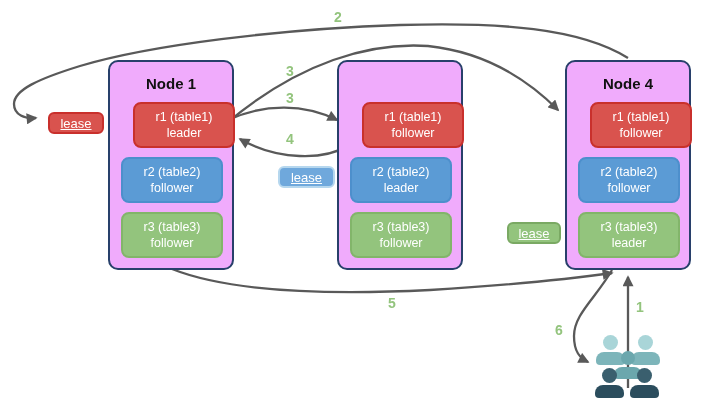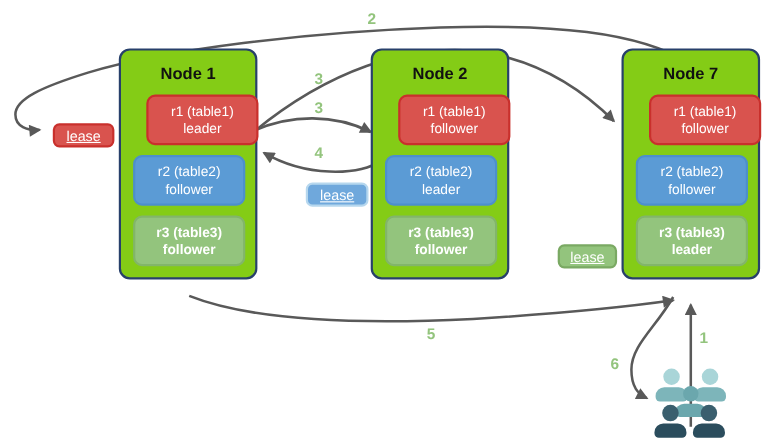--- a/index.html
+++ b/index.html
@@ -2,35 +2,35 @@
 <html><head>
 <meta charset="utf-8">
 <style>
   html,body{margin:0;padding:0;background:#fff;}
   .canvas{
     position:relative;width:704px;height:405px;background:#fff;overflow:hidden;
     font-family:"Liberation Sans",sans-serif;
   }
   .arrows{position:absolute;left:0;top:0;width:704px;height:405px;z-index:1;}
   .node{
-    position:absolute;top:44px;width:126px;height:210px;box-sizing:border-box;
-    background:#84cc16;border:2px solid #28406b;border-radius:10px;z-index:2;
+    position:absolute;top:60px;width:126px;height:210px;box-sizing:border-box;
+    background:#f0abfc;border:2px solid #28406b;border-radius:10px;z-index:2;
   }
   .node-title{
     text-align:center;margin-top:13px;font-size:15px;font-weight:bold;color:#111;
   }
   .replica{
     position:absolute;left:11px;width:102px;height:46px;box-sizing:border-box;
     border-radius:8px;color:#fff;font-size:12.5px;line-height:1.3;
     display:flex;flex-direction:column;align-items:center;justify-content:center;
     text-align:center;
   }
   .replica.red{background:#d9534e;border:2px solid #c9302c;margin-left:12px;}
   .replica.blue{background:#5b9bd5;border:2px solid #4d8fcc;}
-  .replica.green{background:#93c47d;border:2px solid #82b56a;font-weight:bold;}
+  .replica.green{background:#93c47d;border:2px solid #82b56a;}
   .r1{top:40px;} .r2{top:95px;} .r3{top:150px;}
   .lease{
     position:absolute;height:22px;box-sizing:border-box;border-radius:6px;z-index:2;
     color:#fff;font-size:13px;display:flex;align-items:center;justify-content:center;text-decoration:underline;
   }
   .lease.red{left:48px;top:112px;width:56px;background:#d9534e;border:2px solid #c9302c;}
   .lease.blue{left:278px;top:166px;width:57px;background:#6fa8dc;border:2px solid #b6d7ee;}
   .lease.green{left:507px;top:222px;width:54px;background:#93c47d;border:2px solid #7aa963;}
   .step{
     position:absolute;z-index:3;color:#93c47d;font-size:14px;font-weight:bold;
@@ -87,37 +87,36 @@
       <span>r2 (table2)</span>
       <span>follower</span>
     </div>
     <div class="replica green r3">
       <span>r3 (table3)</span>
       <span>follower</span>
     </div>
   </div>
 
   <div class="node" style="left:337px">
-    <div class="node-title">Node 2</div>
     <div class="replica red r1">
       <span>r1 (table1)</span>
       <span>follower</span>
     </div>
     <div class="replica blue r2">
       <span>r2 (table2)</span>
       <span>leader</span>
     </div>
     <div class="replica green r3">
       <span>r3 (table3)</span>
       <span>follower</span>
     </div>
   </div>
 
   <div class="node" style="left:565px">
-    <div class="node-title">Node 7</div>
+    <div class="node-title">Node 4</div>
     <div class="replica red r1">
       <span>r1 (table1)</span>
       <span>follower</span>
     </div>
     <div class="replica blue r2">
       <span>r2 (table2)</span>
       <span>follower</span>
     </div>
     <div class="replica green r3">
       <span>r3 (table3)</span>

